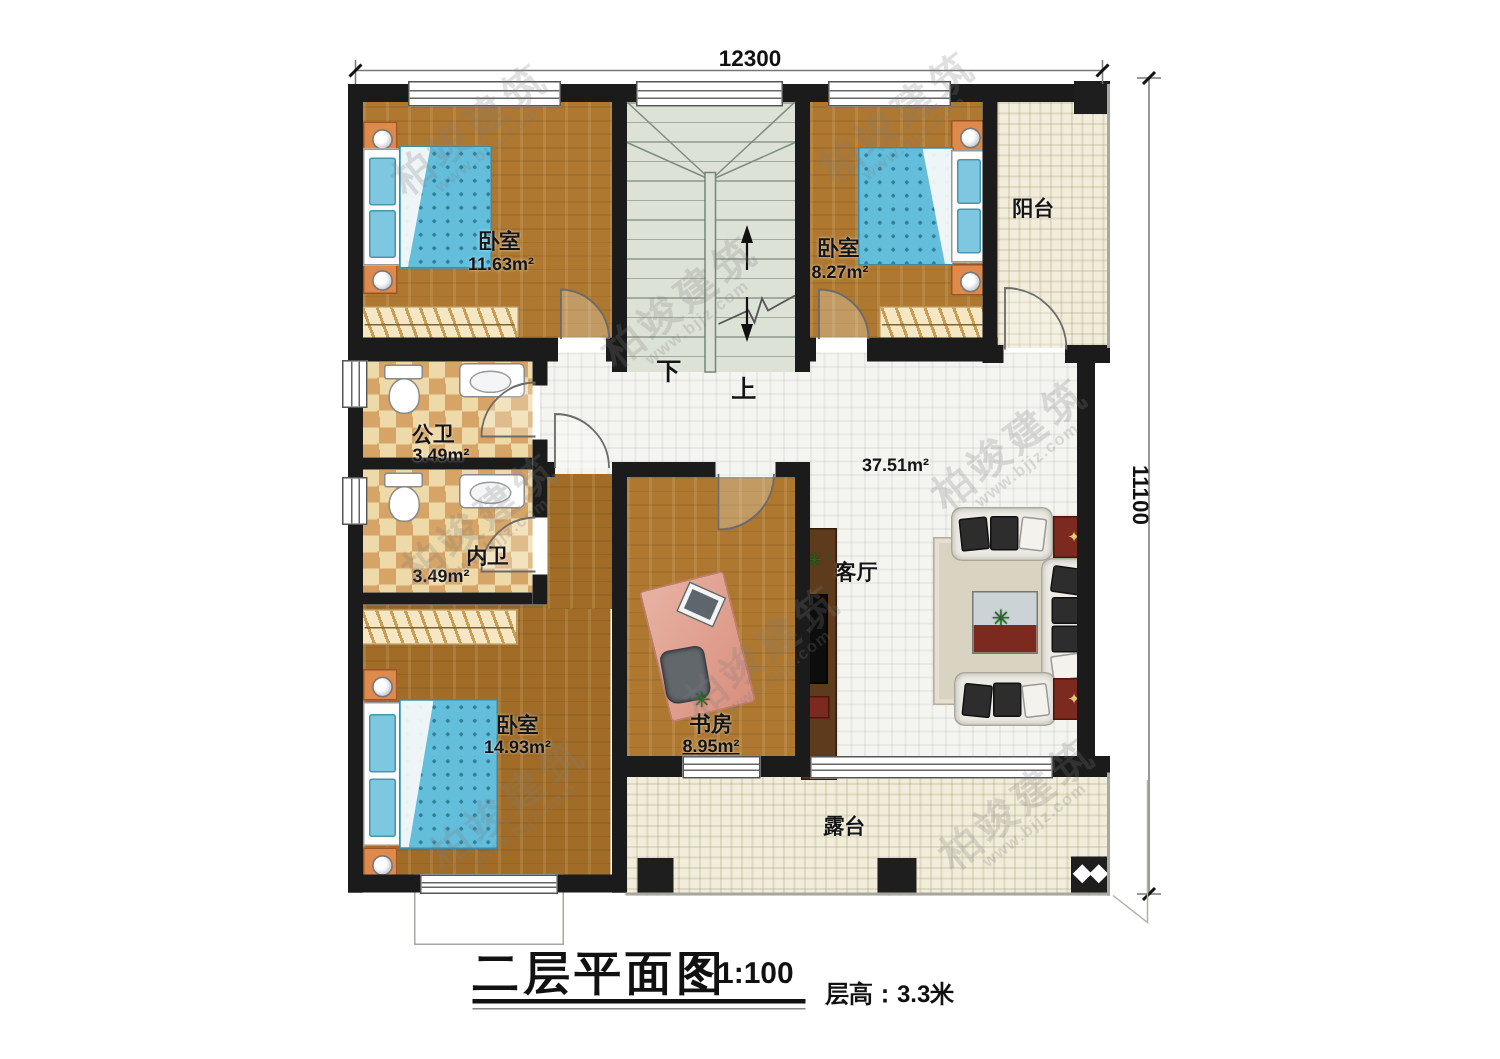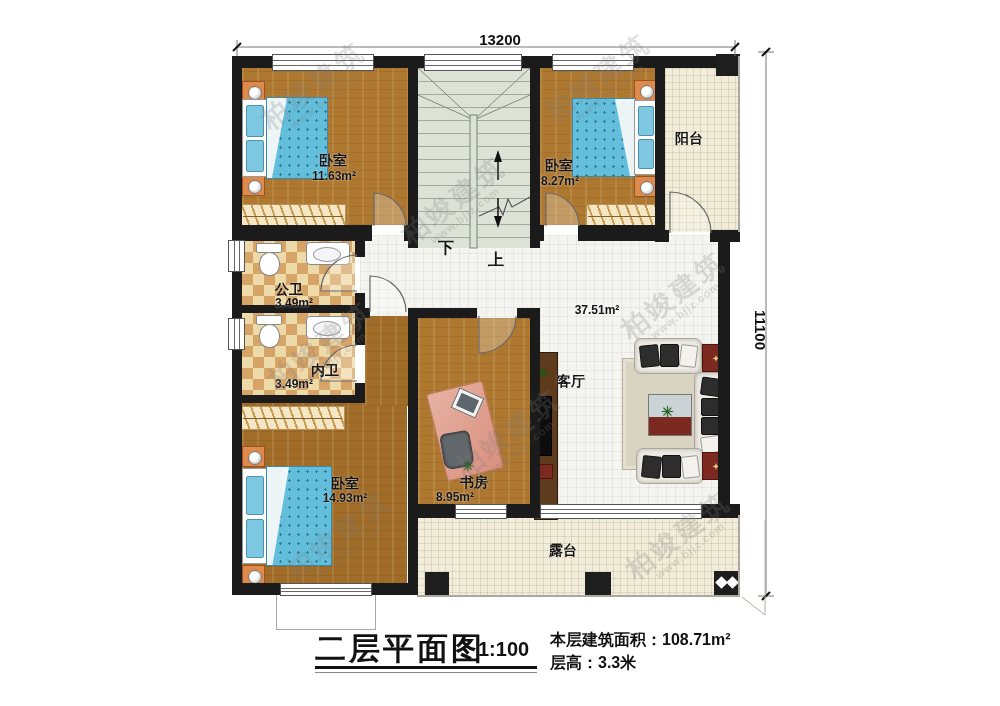--- a/index.html
+++ b/index.html
@@ -275,28 +275,28 @@
   <div class="lbl" style="left:559px;top:166px;">卧室</div>
   <div class="lbl area" style="left:560px;top:181px;">8.27m²</div>
   <div class="lbl" style="left:689px;top:139px;">阳台</div>
   <div class="lbl" style="left:289px;top:290px;">公卫</div>
   <div class="lbl area" style="left:294px;top:303px;">3.49m²</div>
   <div class="lbl" style="left:289px;top:371px;margin-left:36px;">内卫</div>
   <div class="lbl area" style="left:294px;top:384px;">3.49m²</div>
   <div class="lbl" style="left:345px;top:484px;">卧室</div>
   <div class="lbl area" style="left:345px;top:498px;">14.93m²</div>
   <div class="lbl" style="left:474px;top:483px;">书房</div>
-  <div class="lbl area" style="left:455px;top:497px;">8.95m²</div>
+  <div class="lbl area" style="left:474px;top:497px;text-decoration:underline;">8.95m²</div>
   <div class="lbl" style="left:571px;top:382px;">客厅</div>
   <div class="lbl area" style="left:597px;top:310px;">37.51m²</div>
   <div class="lbl" style="left:563px;top:551px;">露台</div>
   <div class="lbl big" style="left:446px;top:248px;">下</div>
   <div class="lbl big" style="left:496px;top:260px;">上</div>
 
-  <div class="dim" style="left:500px;top:31px;transform:translateX(-50%);">13200</div>
+  <div class="dim" style="left:500px;top:31px;transform:translateX(-50%);">12300</div>
   <div class="dim" style="left:760px;top:330px;transform:translate(-50%,-50%) rotate(90deg);">11100</div>
 
   <div class="wm" style="left:255px;top:70px;">
     <div class="n">柏竣建筑</div>
       <div class="u">www.bjjz.com</div>
     </div>
   <div class="wm" style="left:540px;top:62px;">
     <div class="n">柏竣建筑</div>
       <div class="u">www.bjjz.com</div>
     </div>
@@ -322,20 +322,17 @@
     </div>
   <div class="wm" style="left:620px;top:520px;">
     <div class="n">柏竣建筑</div>
       <div class="u">www.bjjz.com</div>
     </div>
 
   <div class="title-main" style="left:315px;top:628px;">二层平面图</div>
   <div class="underline1" style="left:315px;top:666px;width:222px;height:3px;"></div>
   <div class="underline2" style="left:315px;top:672px;width:222px;height:1px;"></div>
   <div class="title-scale" style="left:478px;top:638px;">1:100</div>
-  <div class="title-info" style="left:550px;top:630px;">
-    <span>本层建筑面积：</span><span>108.71m²</span>
-  </div>
   <div class="title-info" style="left:550px;top:653px;">
     <span>层高：</span><span>3.3米</span>
   </div>
 
 </div>
 
 </body></html>

